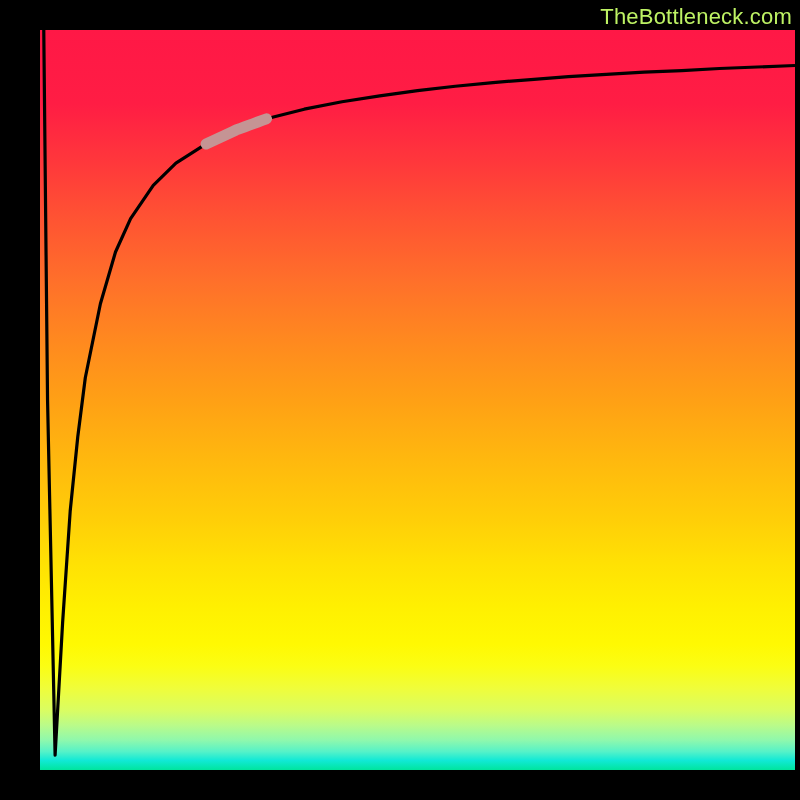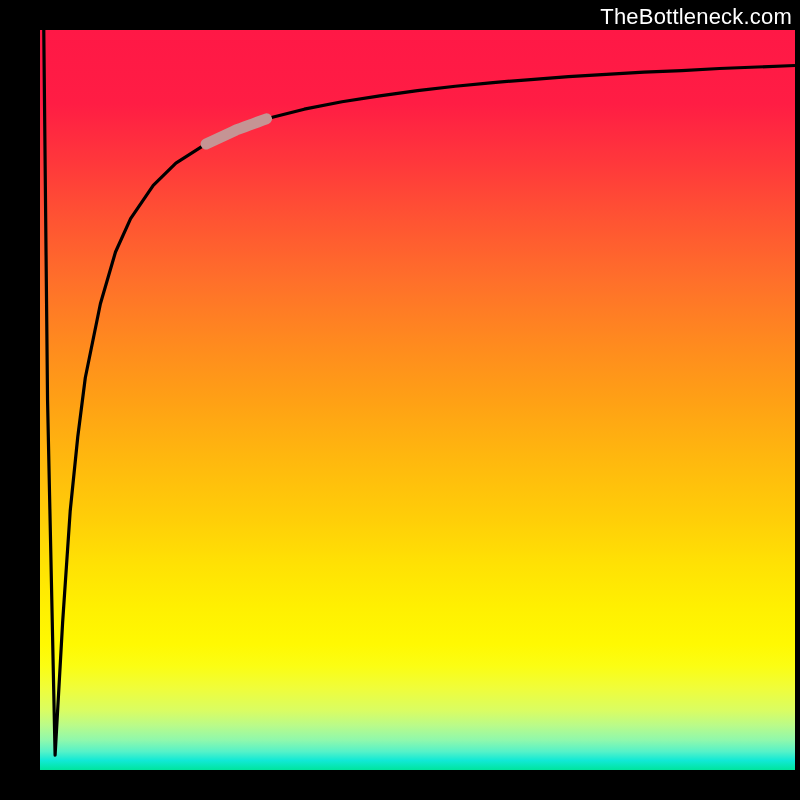--- a/index.html
+++ b/index.html
@@ -45,21 +45,21 @@
       #8ef8ad 96%,
       #56f2c8 97.5%,
       #11e9d6 98.7%,
       #00e59d 100%
     );
   }
   .watermark {
     position: absolute;
     top: 4px;
     right: 8px;
-    color: #ffffff;
+    color: #bef264;
     font-size: 22px;
     font-weight: 500;
     letter-spacing: 0.2px;
     user-select: none;
   }
   svg.curve {
     position: absolute;
     left: 0;
     top: 0;
     width: 755px;

